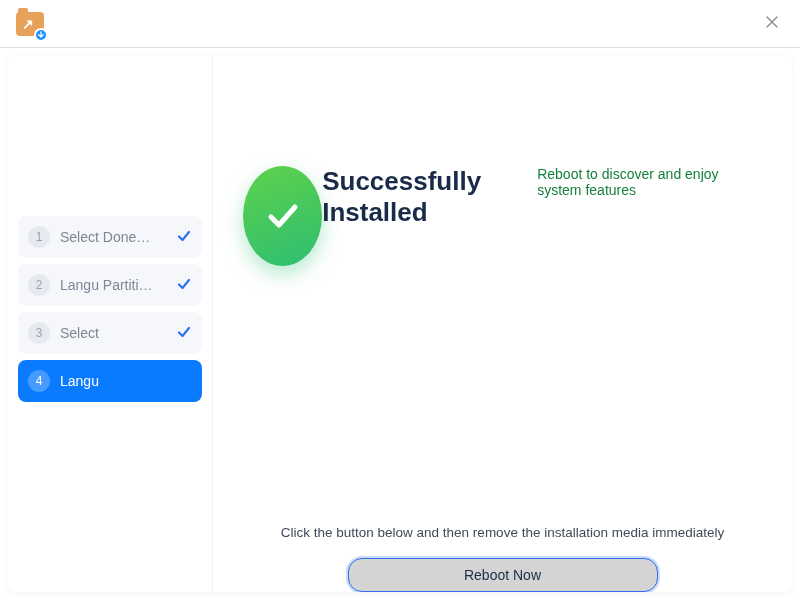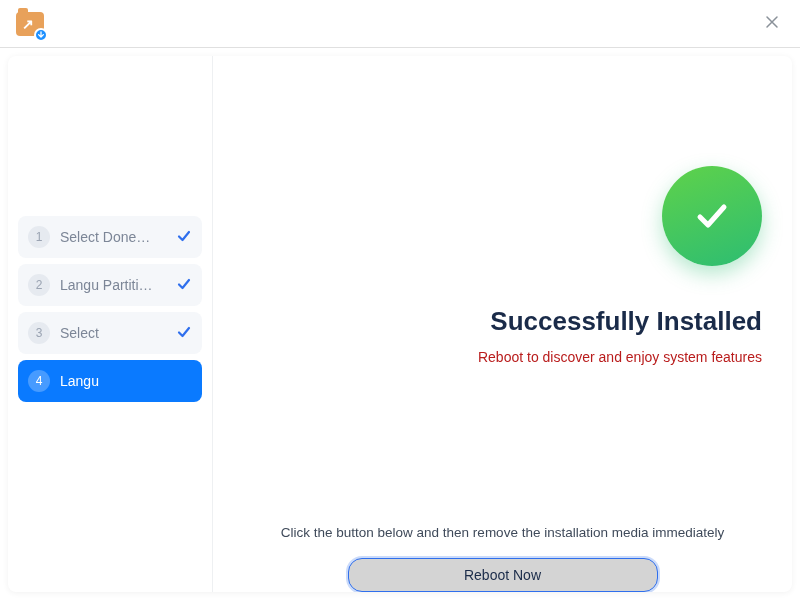--- a/index.html
+++ b/index.html
@@ -71,38 +71,38 @@
   .step .check svg { width: 16px; height: 16px; }
   .step.active {
     background: #0a7aff;
     color: #fff;
   }
   .step.active .num { background: rgba(255,255,255,0.25); color: #fff; }
 
   .main {
     flex: 1;
     display: flex;
-    flex-direction: column;
-    align-items: flex-end;
+    flex-direction: row;
+    align-items: flex-start;
     padding: 110px 30px 16px 30px;
     position: relative;
   }
   .success-circle {
     width: 100px; height: 100px; border-radius: 50%;
     background: linear-gradient(160deg, #5fd24a 0%, #2dbd72 100%);
     display:flex; align-items:center; justify-content:center;
     box-shadow: 0 8px 20px rgba(45,189,114,0.35);
     margin-bottom: 40px;
   }
   .success-circle svg { width: 48px; height: 48px; }
   .title {
     font-size: 26px; font-weight: 700; color: #1a2b49; margin-bottom: 12px;
   }
   .subtitle {
-    font-size: 14px; color: #b91c1c;
+    font-size: 14px; color: #15803d;
   }
   .bottom-block {
     position: absolute; bottom: 0; left: 0; right: 0; padding: 0 30px 0 30px;
     display: flex; flex-direction: column; align-items: center;
   }
   .hint {
     font-size: 13.5px; color: #3f4a5a; margin-bottom: 18px; text-align: center;
   }
   .reboot-btn {
     width: 310px; height: 34px;

